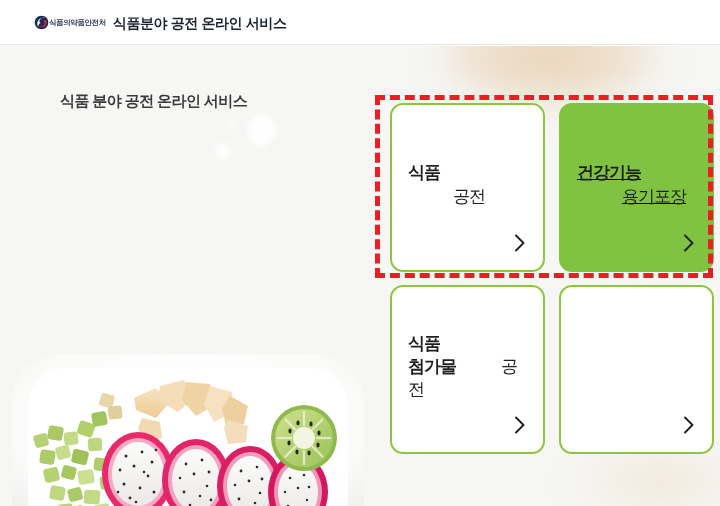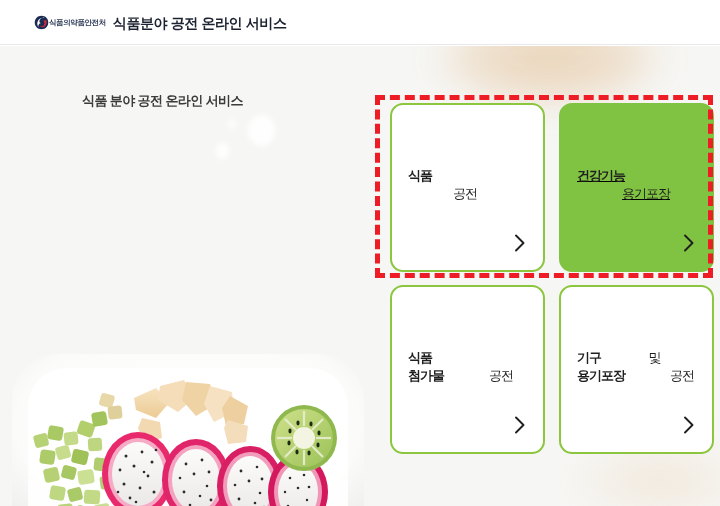--- a/index.html
+++ b/index.html
@@ -129,22 +129,22 @@
   }
   .hero-line-1 { padding-left: 0px; }
   .hero-line-2 { padding-left: 56px; }
 
   .hero-accent { color: #8cc63e; }
   .hero-plain  { color: #2e2e2e; font-weight: 700; }
   .hero-thin   { color: #3a3a3a; font-weight: 400; }
 
   .hero-sub {
     margin-top: 24px;
-    margin-left: 46px;
-    font-size: 13px;
+    margin-left: 24px;
+    font-size: 15px;
     font-weight: 700;
     color: #3b3b3b;
     letter-spacing: -0.6px;
     white-space: nowrap;
   }
 
   
   .fruit-photo {
     position: absolute;
     left: -16px;
@@ -181,21 +181,21 @@
     cursor: pointer;
   }
 
   .gongjeon-card.is-filled {
     background: #80c342;
     border-color: #80c342;
     text-decoration: underline;
   }
 
   .card-title {
-    font-size: 13px;
+    font-size: 17px;
     line-height: 1.36;
     letter-spacing: -1px;
     color: #1f1f1f;
     margin-top: -6px;
   }
 
   .card-title .t-bold   { font-weight: 700; }
   .card-title .t-normal { font-weight: 400; margin-left: 45px; }
 
   .card-arrow {
@@ -445,24 +445,20 @@
       <div class="card-title">
         <span class="t-bold">식품</span><br>
         <span class="t-bold">첨가물</span><span class="t-normal">공전</span>
       </div>
       <svg class="card-arrow" viewBox="0 0 12 18" fill="none">
         <path d="M2.5 1.5 L10 9 L2.5 16.5" stroke="currentColor" stroke-width="1.9" stroke-linecap="round" stroke-linejoin="round"></path>
       </svg>
     </a>
 
     <a class="gongjeon-card">
-      <div class="card-title">
-        <span class="t-bold">기구</span><span class="t-normal"> 및</span><br>
-        <span class="t-bold">용기포장</span><span class="t-normal">공전</span>
-      </div>
       <svg class="card-arrow" viewBox="0 0 12 18" fill="none">
         <path d="M2.5 1.5 L10 9 L2.5 16.5" stroke="currentColor" stroke-width="1.9" stroke-linecap="round" stroke-linejoin="round"></path>
       </svg>
     </a>
 
   </nav>
 </main>
 
 <div class="annotation-box"></div>
 

